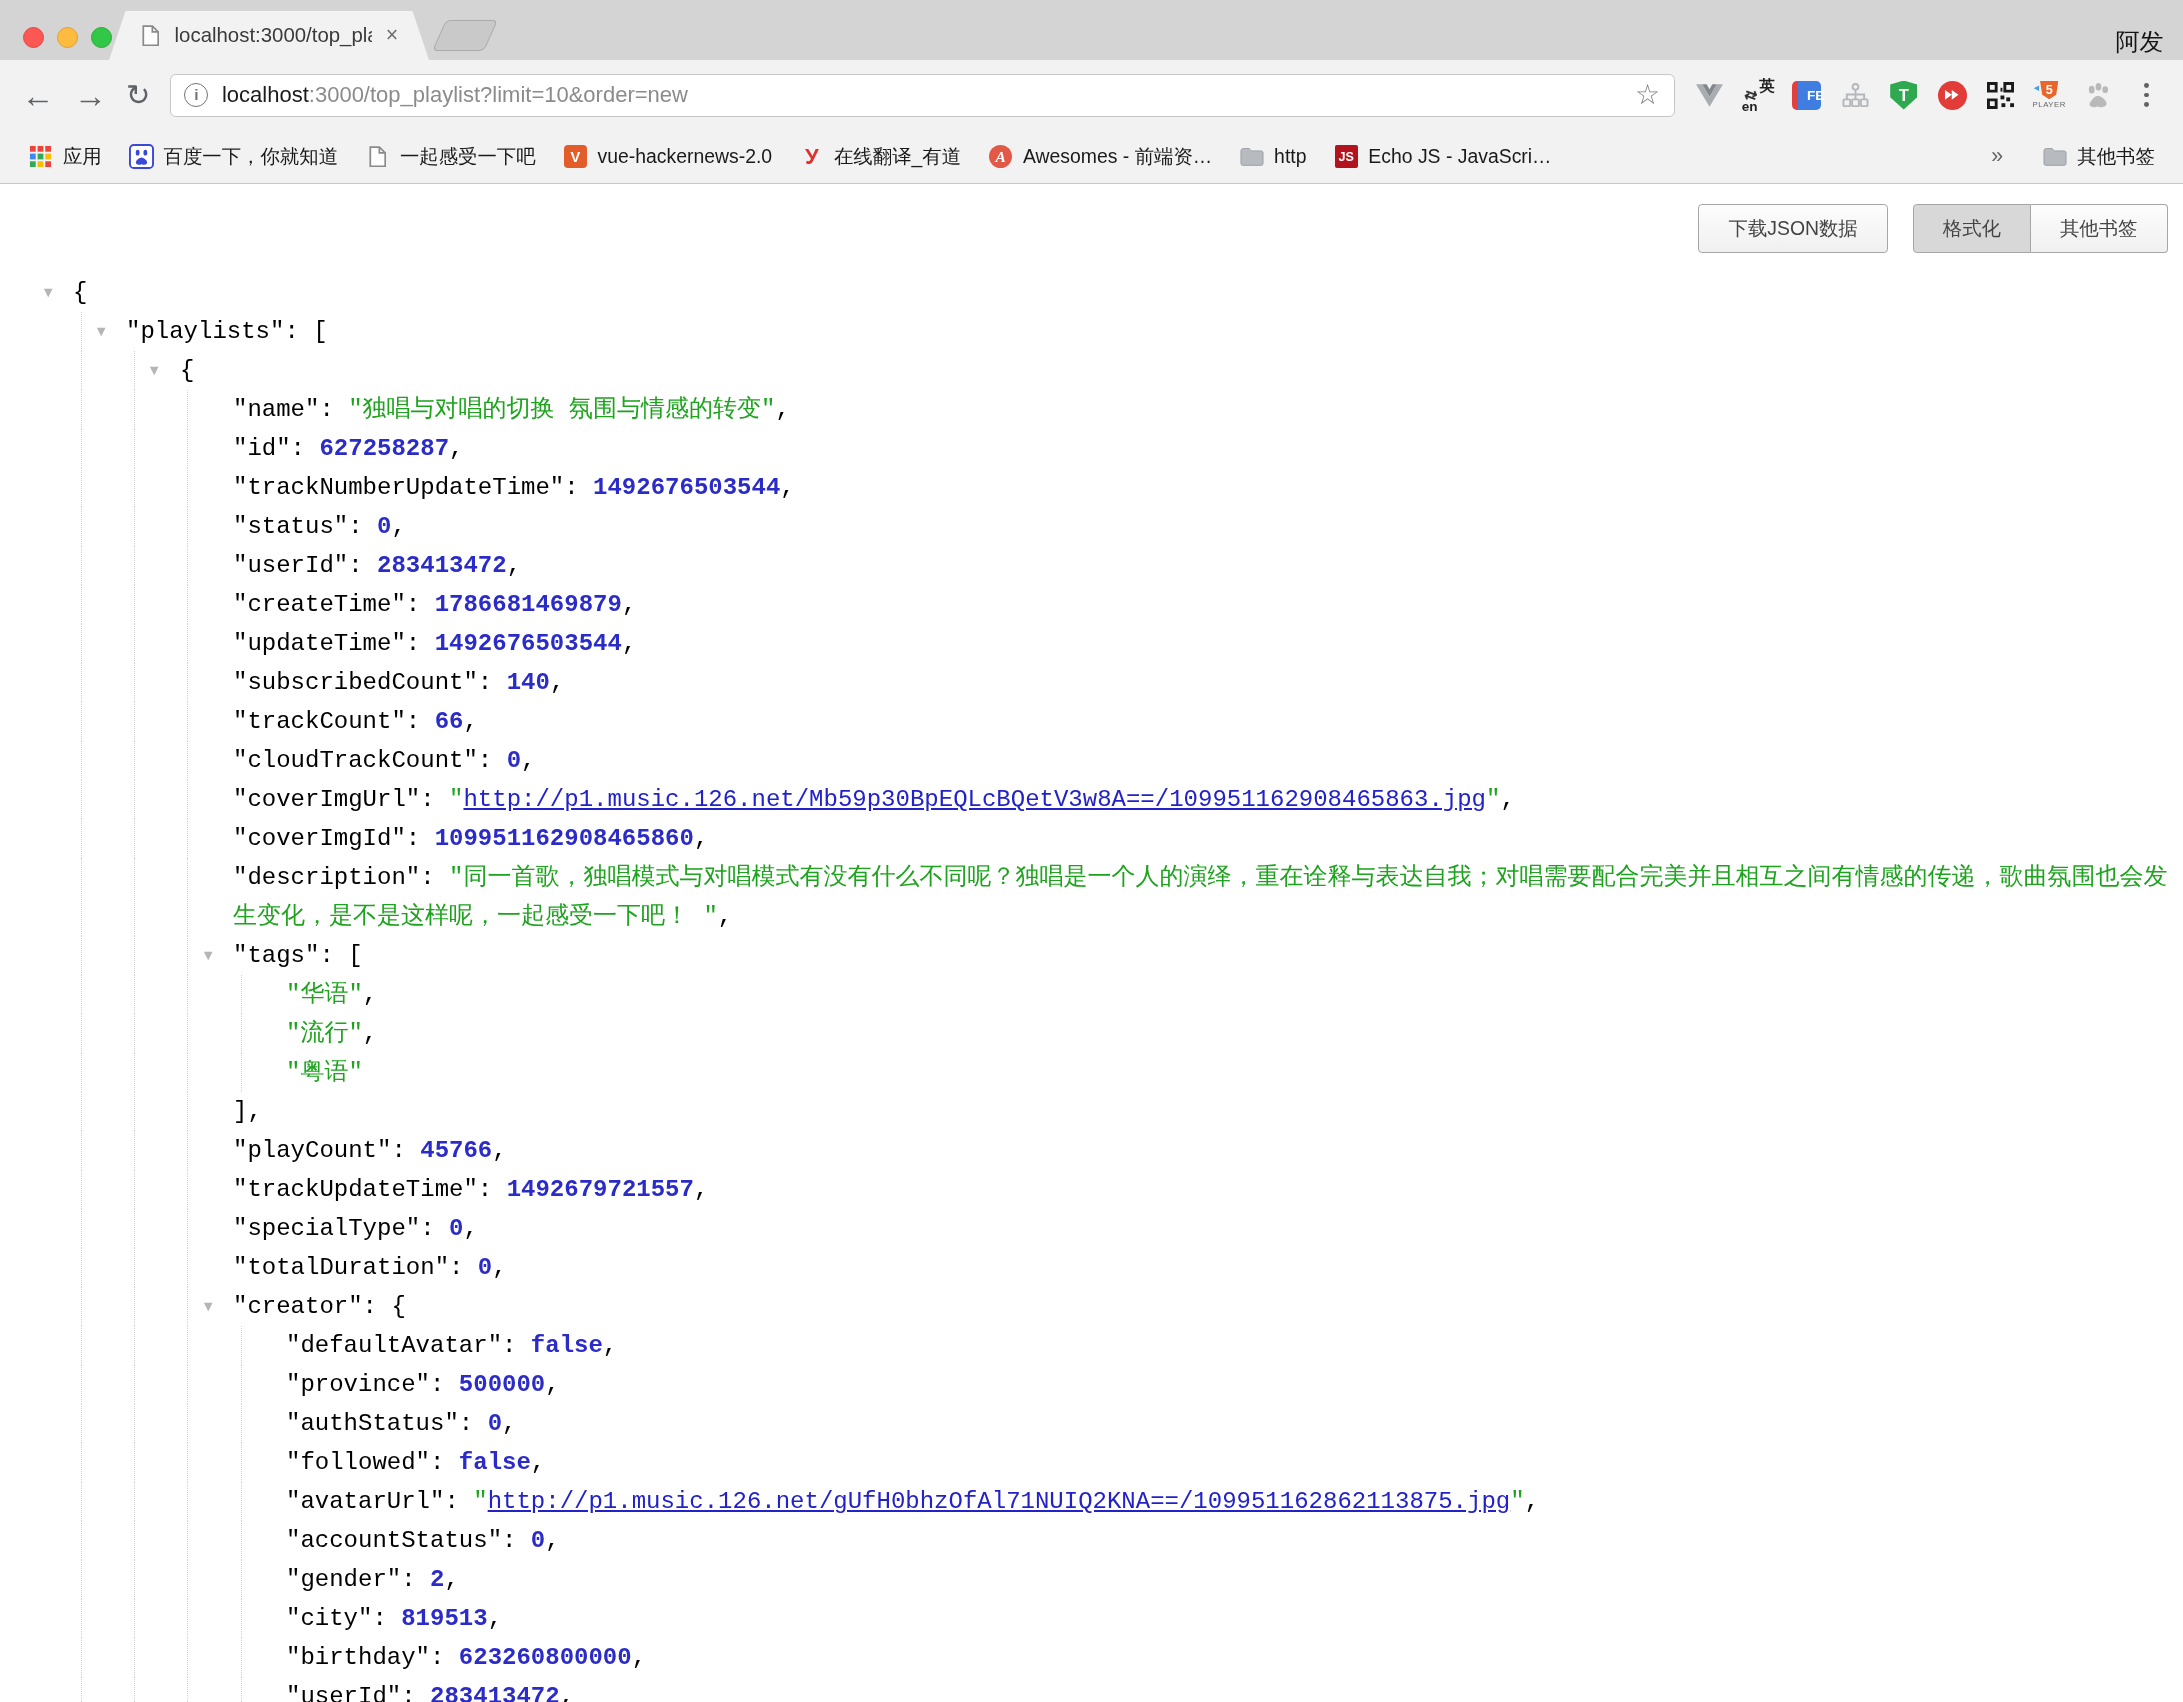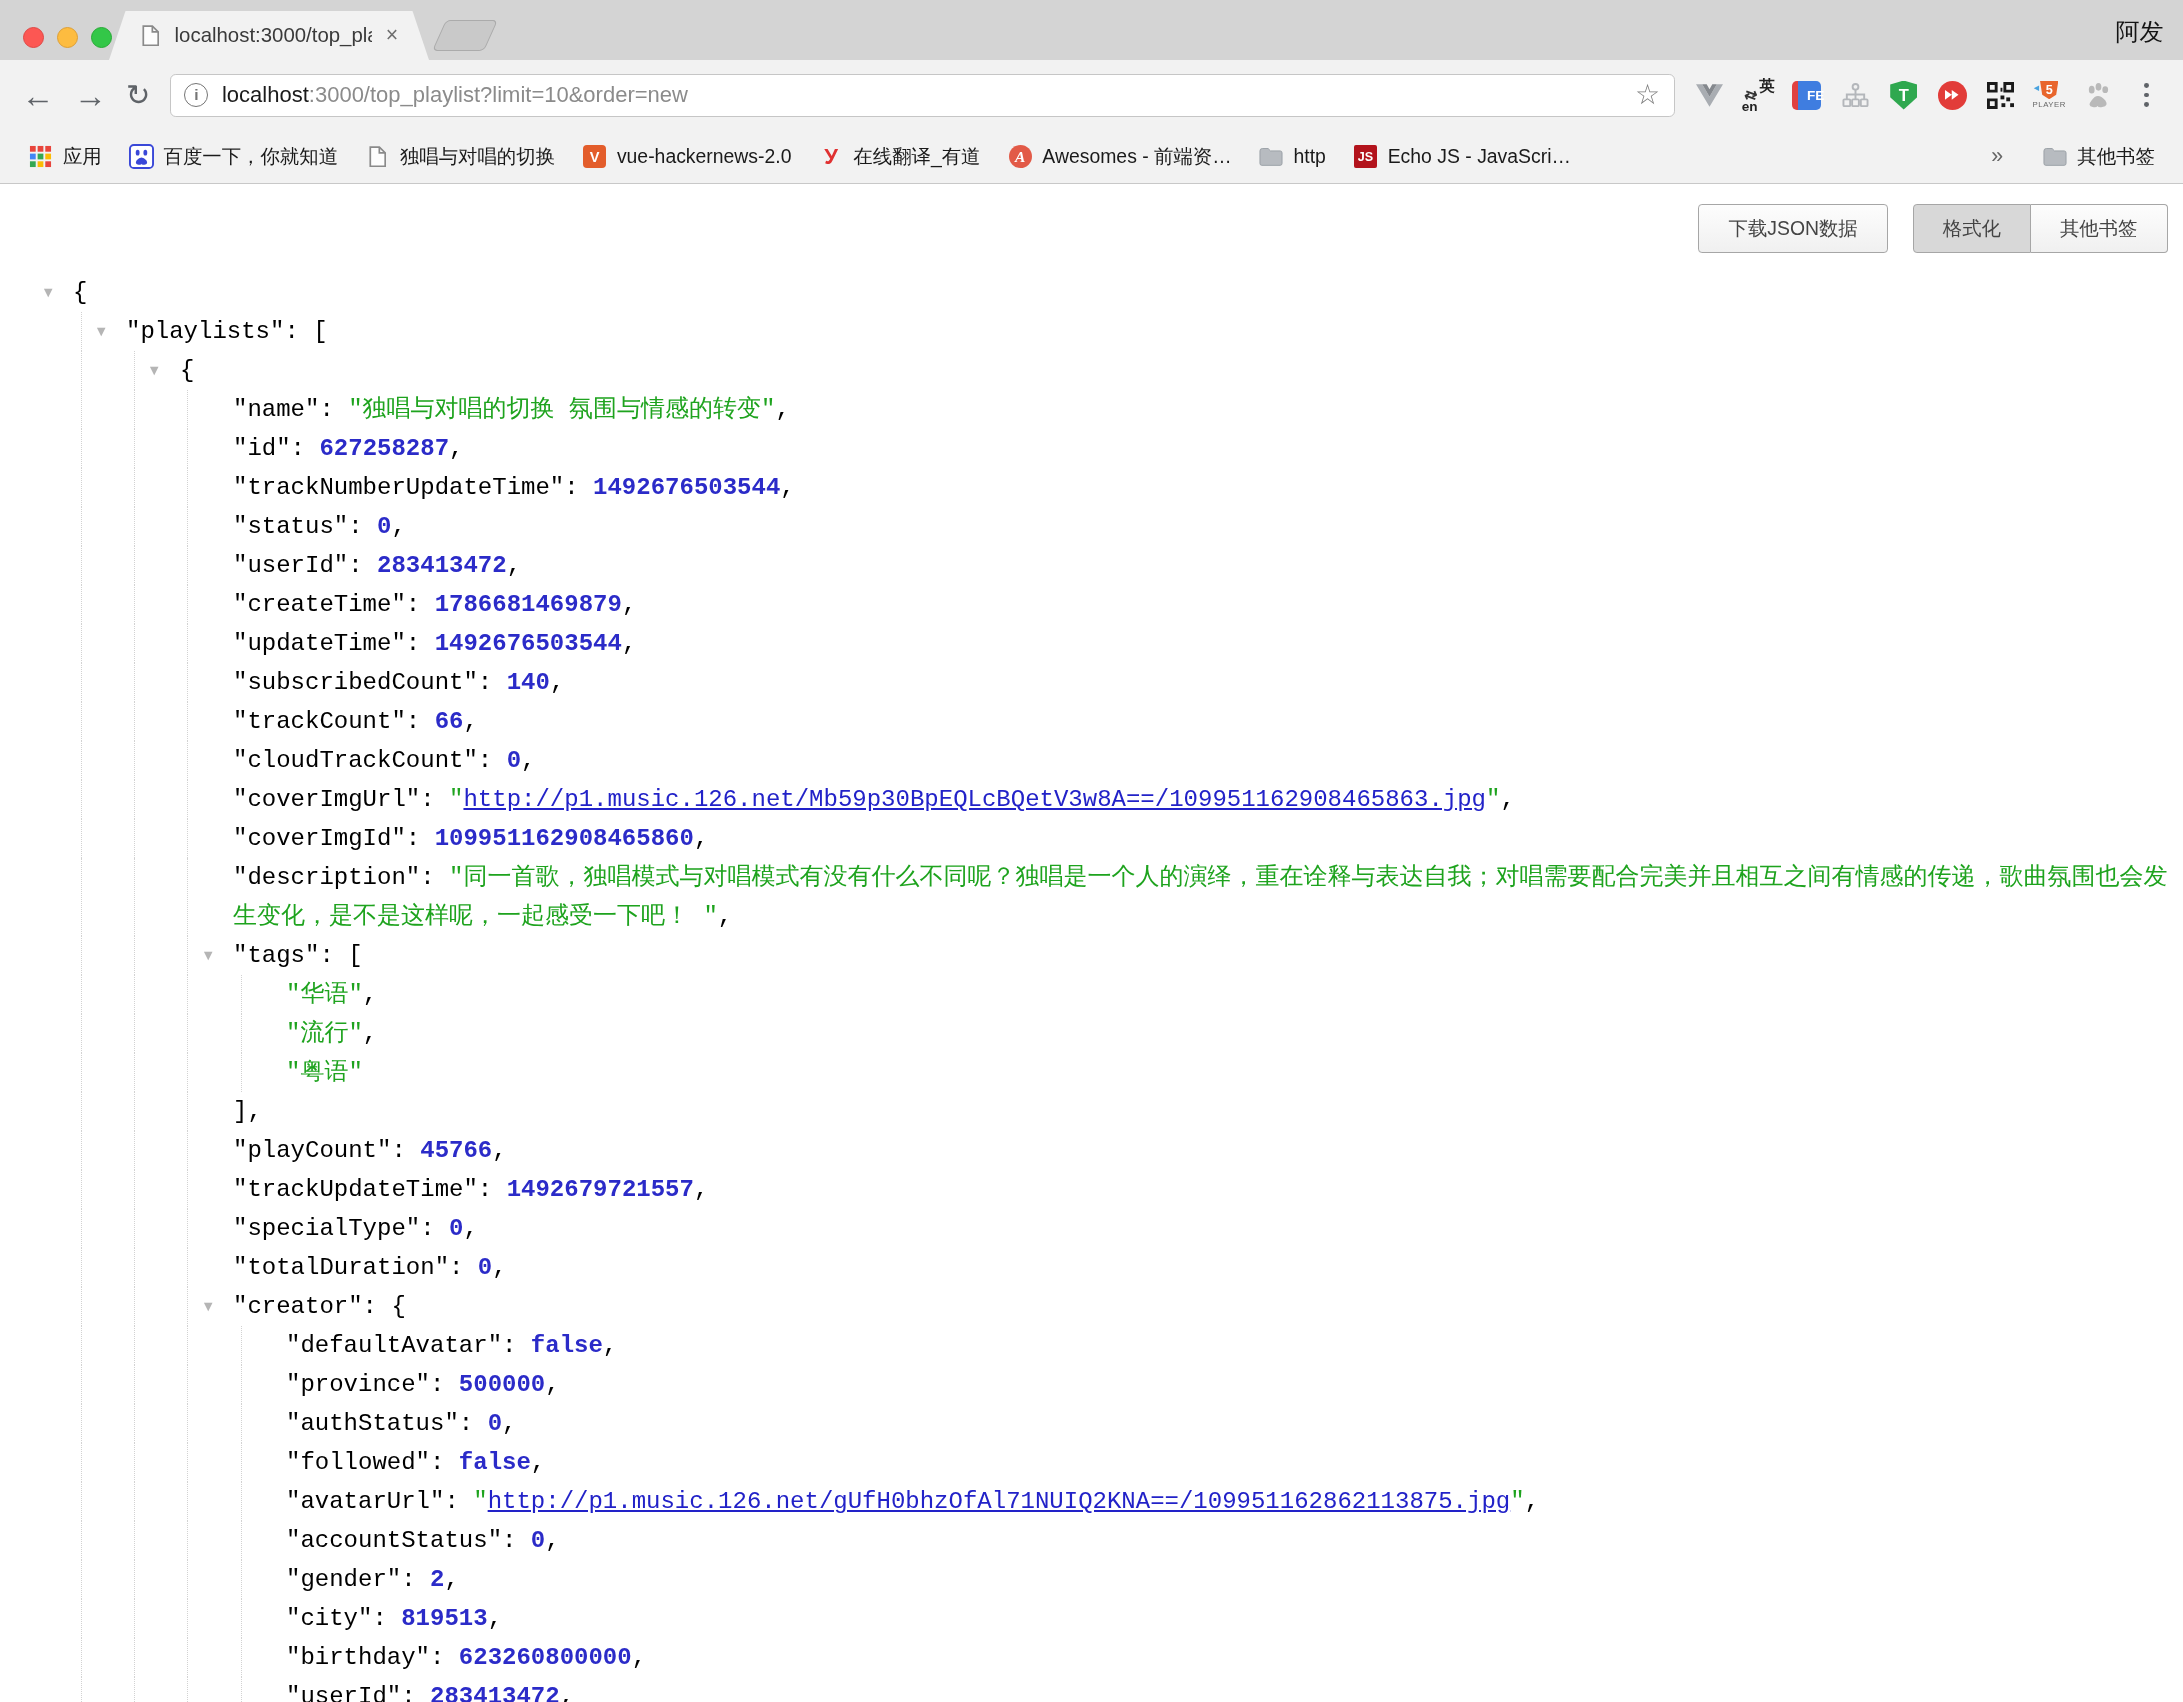--- a/index.html
+++ b/index.html
@@ -23,21 +23,21 @@
     clip-path:polygon(0 100%, 16.5px 0, calc(100% - 16.5px) 0, 100% 100%);
     display:flex; align-items:center; gap:11.6px; padding:0 29px;
   }
   .tab-title { flex:1; font-size:20.4px; color:#3a3a3a; white-space:nowrap; overflow:hidden; }
   .tab-close { font-size:21.3px; color:#6f6f6f; padding:0 1.9px; }
   .newtab-ghost {
     position:absolute; left:439px; bottom:8.7px; width:52px; height:31px;
     background:#c9c9c9; border:1px solid #ababab; border-radius:4.9px;
     transform:skewX(-24deg);
   }
-  .profile-name { position:absolute; right:19.4px; top:16px; font-size:24px; color:#141414; }
+  .profile-name { position:absolute; right:19.4px; top:26px; font-size:24px; color:#141414; }
 
   
   .toolbar { height:70px; background:#f2f2f2; display:flex; align-items:center; padding:0 21.3px; gap:19.4px; }
   .nav-icon { font-size:33px; color:#5f6368; line-height:1; }
   .nav-icon.reload { font-size:29px; }
   .addressbar {
     flex:1; height:43px; background:#fff; border:1px solid #c6c6c6; border-radius:5.8px;
     display:flex; align-items:center; gap:13.6px; padding:0 13.6px; min-width:0;
   }
   .info-icon {
@@ -255,21 +255,21 @@
     </span>
     <span>百度一下，你就知道</span>
   </span>
   <span class="bm-item">
     <span class="bm-ico">
       <svg width="17.5" height="21.3" viewBox="0 0 16 20">
           <path d="M1 1 h8.5 l5.5 5.5 V19 H1 Z" fill="#fdfdfd" stroke="#8a8a8a" stroke-width="1.6"></path>
           <path d="M9.5 1 v5.5 H15" fill="none" stroke="#8a8a8a" stroke-width="1.6"></path>
         </svg>
     </span>
-    <span>独唱与对唱的切换</span>
+    <span>一起感受一下吧</span>
   </span>
   <span class="bm-item">
     <span class="bm-ico">
         <span class="ico-letter ico-v">V</span>
       </span>
     <span>vue-hackernews-2.0</span>
   </span>
   <span class="bm-item">
     <span class="bm-ico ico-youdao">У</span>
     <span>在线翻译_有道</span>

